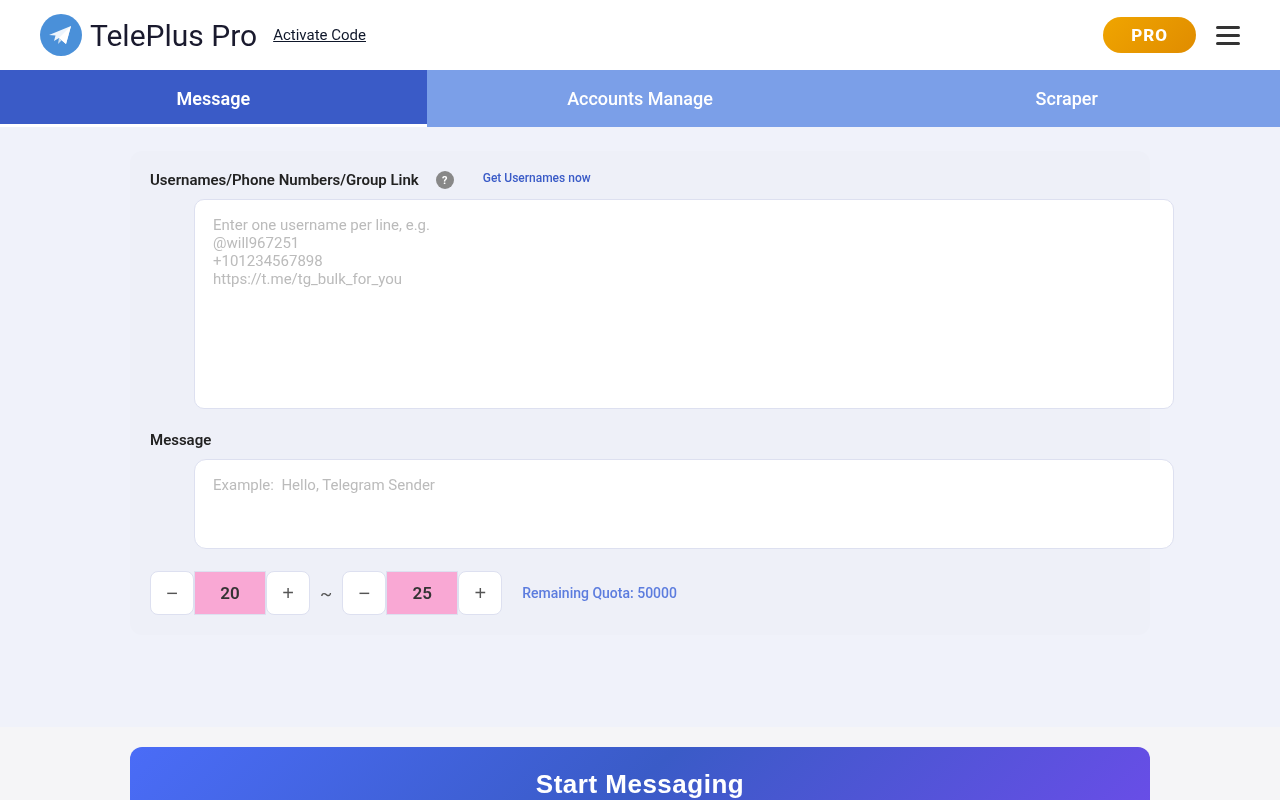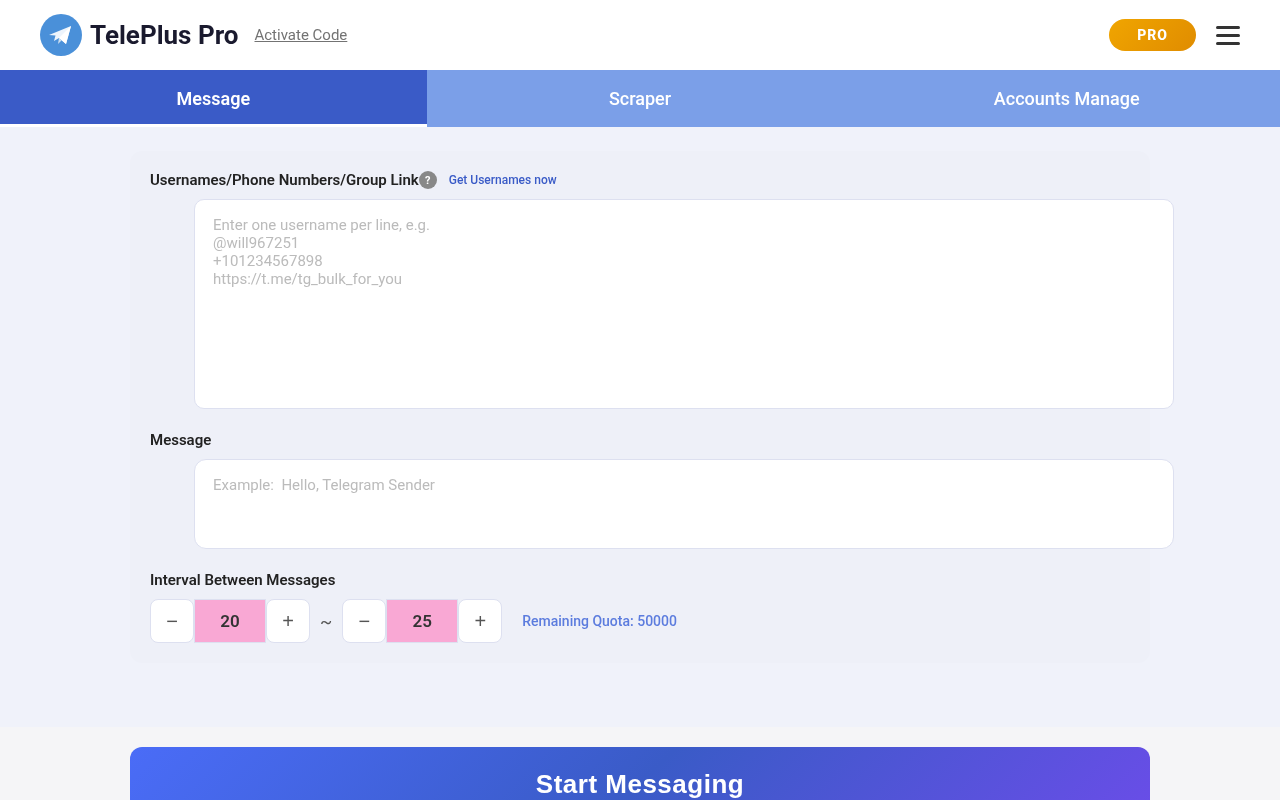--- a/index.html
+++ b/index.html
@@ -31,35 +31,35 @@
     .logo-area {
       display: flex;
       align-items: center;
       gap: 8px;
     }
     .logo-icon {
       width: 42px;
       height: 42px;
     }
     .logo-text {
-      font-size: 26px;
-      font-weight: 700;
+      font-size: 30px;
+      font-weight: 400;
       color: #1a1a2e;
     }
     .activate-link {
-      color: #737373;
+      color: #0f172a;
       font-size: 15px;
       text-decoration: underline;
       cursor: pointer;
     }
     .pro-badge {
       background: linear-gradient(135deg, #f0a500, #e08c00);
       color: #fff;
       font-weight: 800;
-      font-size: 14px;
+      font-size: 17px;
       padding: 8px 28px;
       border-radius: 30px;
       letter-spacing: 1px;
     }
     .menu-icon {
       font-size: 22px;
       cursor: pointer;
       color: #333;
       display: flex;
       flex-direction: column;
@@ -113,22 +113,21 @@
       border-radius: 12px;
       padding: 20px 20px;
       margin-bottom: 0;
     }
     .field-label {
       font-size: 15px;
       font-weight: 600;
       color: #222;
       margin-bottom: 10px;
       display: flex;
-      align-items: center;
-      gap: 0;
+      gap: 17px;
     }
     .help-icon {
       display: inline-flex;
       align-items: center;
       justify-content: center;
       width: 18px;
       height: 18px;
       border-radius: 50%;
       background: #888;
       color: #fff;
@@ -261,24 +260,24 @@
         <span></span>
       </div>
     </div>
   </div>
 
   <div class="nav-tabs">
     <div class="nav-tab active">
       <span>Message</span>
     </div>
     <div class="nav-tab">
+      <span>Accounts Manage</span>
+    </div>
+    <div class="nav-tab">
       <span>Scraper</span>
-    </div>
-    <div class="nav-tab">
-      <span>Accounts Manage</span>
     </div>
   </div>
 
   <div class="main-content">
     <div class="form-card">
       
       <div class="field-label">
         <span>Usernames/Phone Numbers/Group Link</span>
         <span class="help-icon">?</span>
         <a class="get-usernames-link">Get Usernames now</a>
@@ -291,23 +290,20 @@
       
       <div class="message-section">
         <div class="field-label">
           <span>Message</span>
         </div>
         <textarea class="textarea-field message-textarea" placeholder="Example:  Hello, Telegram Sender" style=""></textarea>
       </div>
 
       
       <div class="interval-section">
-        <div class="field-label">
-          <span>Interval Between Messages</span>
-        </div>
         <div class="interval-controls">
           <button class="interval-btn">−</button>
           <div class="interval-value">20</div>
           <button class="interval-btn">+</button>
           <span class="interval-tilde">~</span>
           <button class="interval-btn">−</button>
           <div class="interval-value">25</div>
           <button class="interval-btn">+</button>
           <span class="quota-text">Remaining Quota: 50000</span>
         </div>

